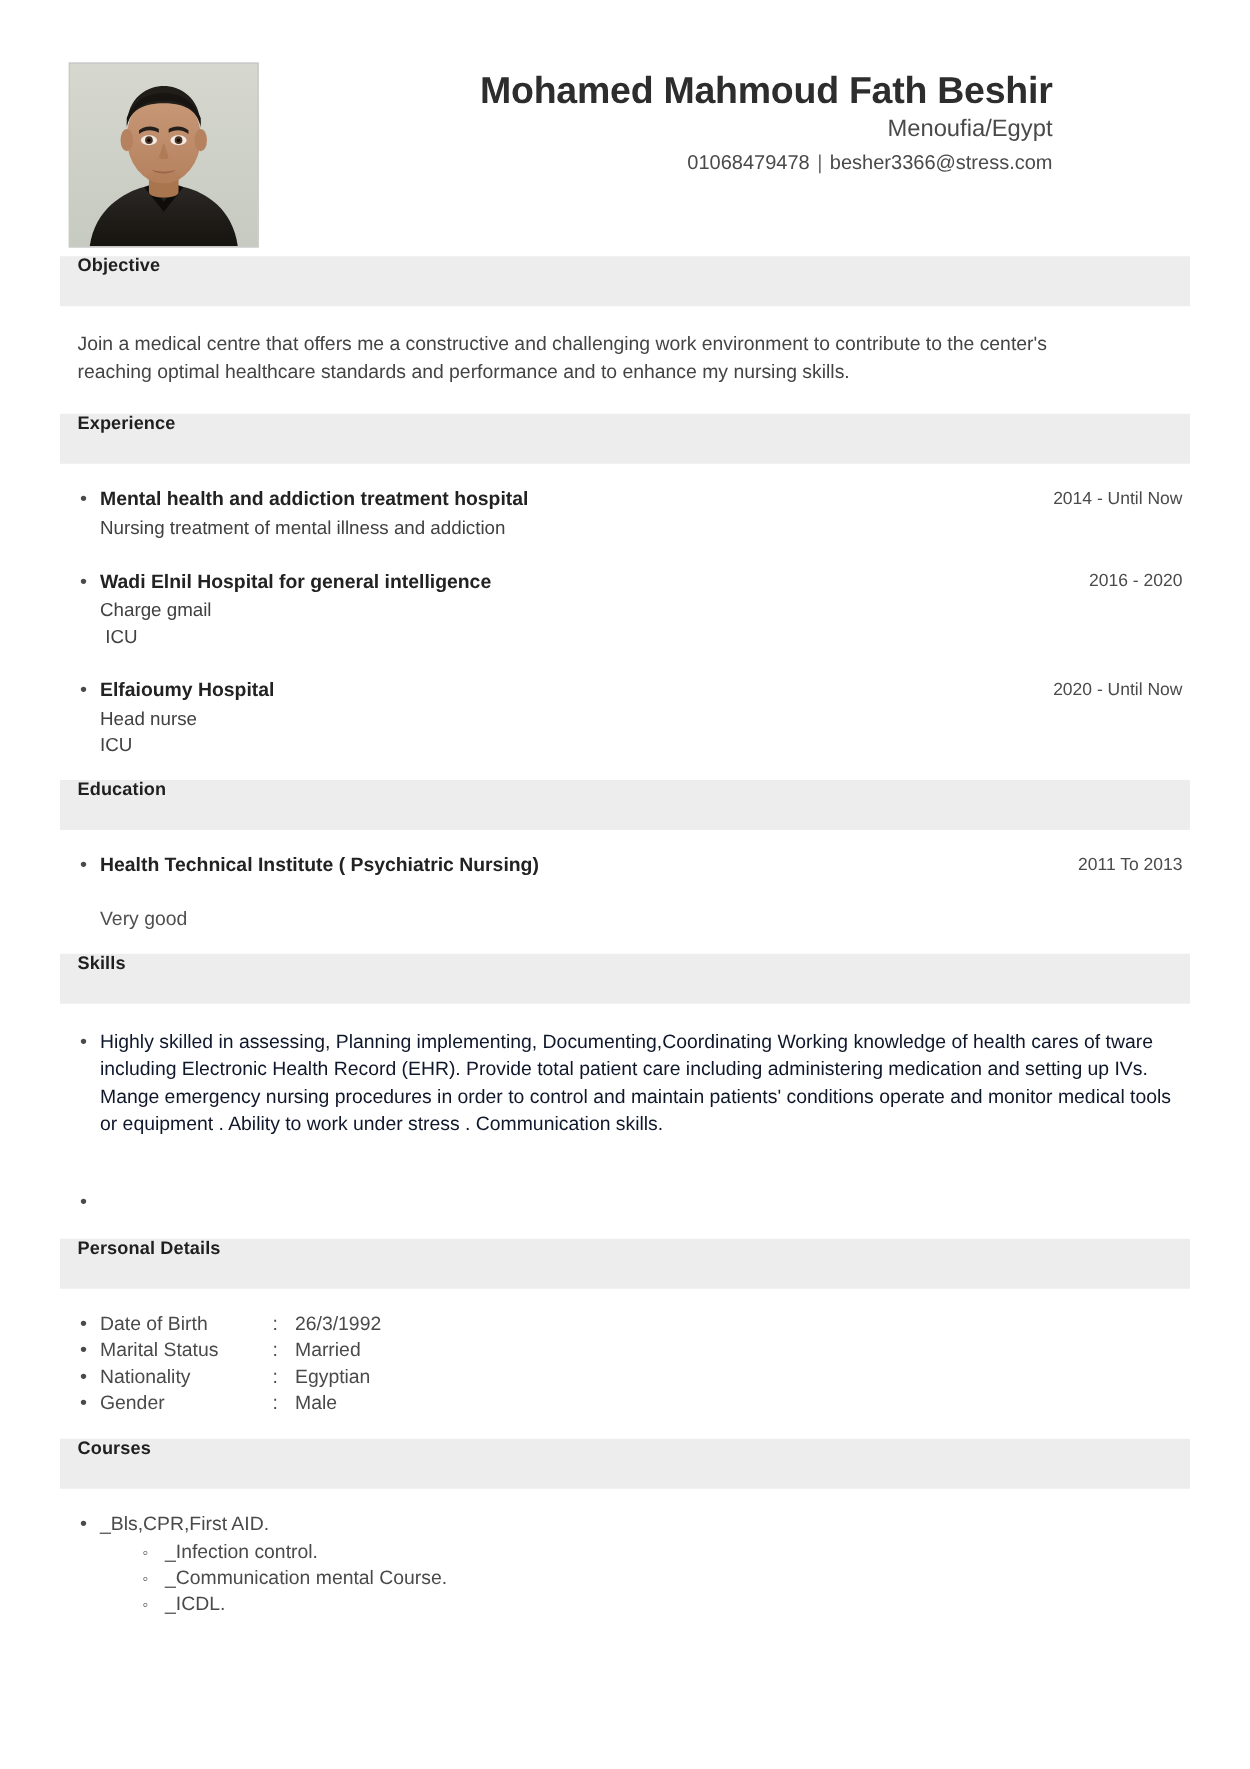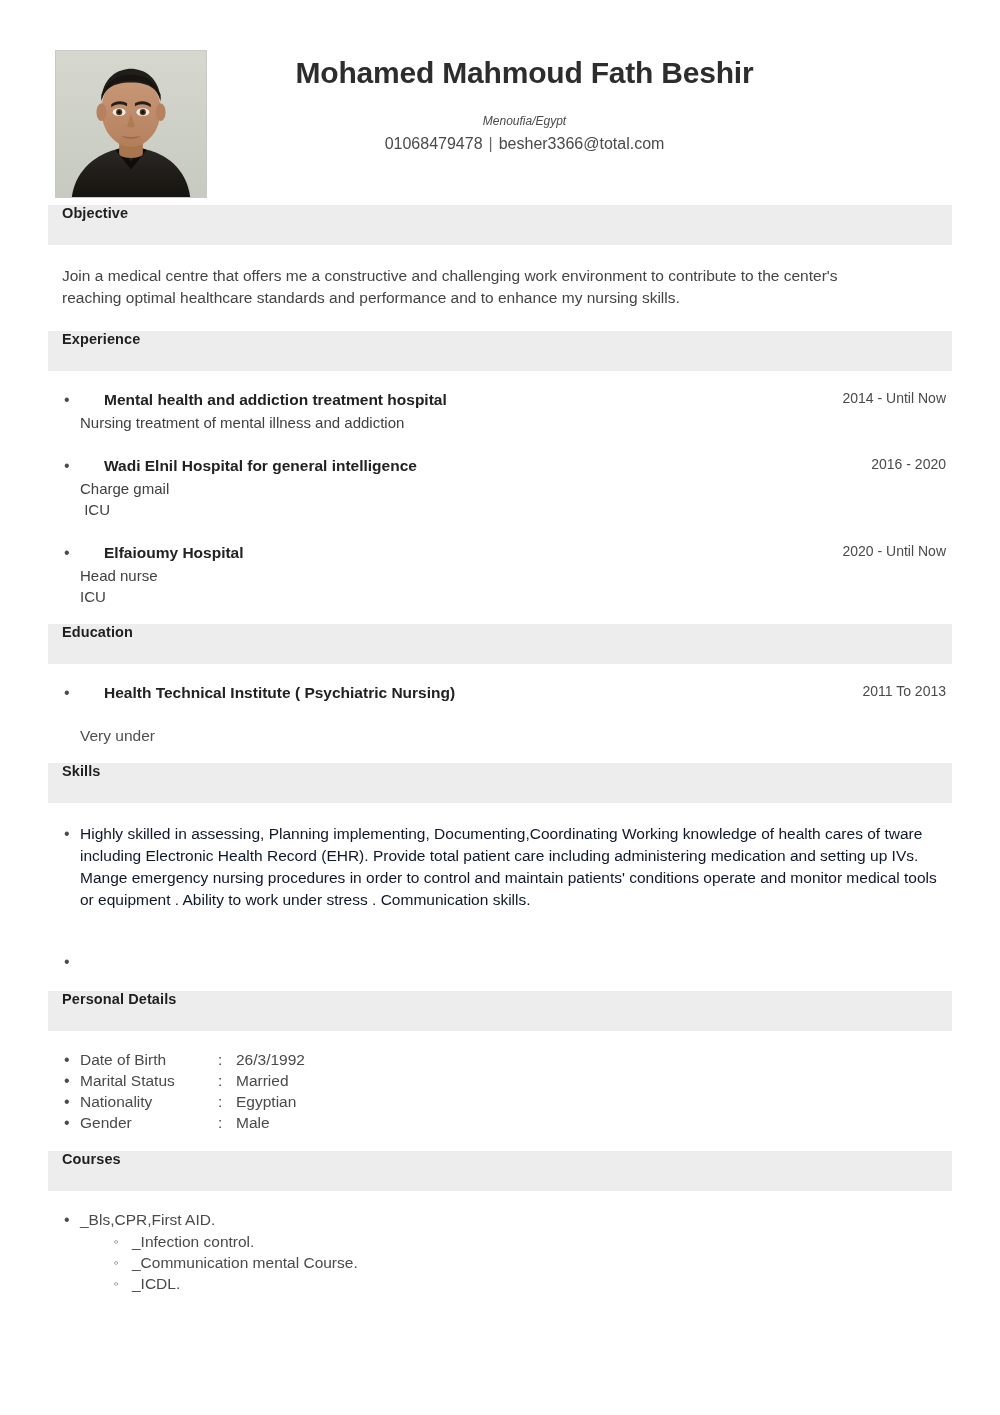--- a/index.html
+++ b/index.html
@@ -33,38 +33,37 @@
     flex: 0 0 152px;
     border: 1px solid #c9c9c9;
     overflow: hidden;
     position: relative;
     background: #cfd2c9;
   }
   .photo-svg { display: block; width: 100%; height: 100%; }
 
   .header-text {
     flex: 1;
-    text-align: center;
+    text-align: right;
     padding-top: 4px;
     padding-right: 110px;
   }
   .full-name {
     font-size: 30px;
     font-weight: bold;
     color: #2d2d2d;
     letter-spacing: -0.2px;
     line-height: 1.25;
     white-space: nowrap;
   }
   .location {
-    font-size: 12px;
-    color: #4a4a4a;
-    margin-top: 22px;
+    font-size: 19px;
+    color: #4a4a4a;
+    margin-top: 0;
     line-height: 1.3;
-    font-style: italic;
   }
   .contact-line {
     font-size: 16px;
     color: #4a4a4a;
     margin-top: 5px;
     line-height: 1.3;
   }
   .contact-sep { padding: 0 6px; color: #6a6a6a; }
 
   
@@ -111,21 +110,20 @@
     color: #4a4a4a;
     text-align: left;
     padding-left: 2px;
   }
   .entry-main { flex: 1; padding-right: 14px; }
   .entry-title {
     font-size: 15.5px;
     font-weight: bold;
     color: #222222;
     line-height: 1.4;
-    margin-left: 24px;
   }
   .entry-sub {
     font-size: 15px;
     color: #404040;
     line-height: 1.38;
     margin-top: 2px;
     white-space: pre;
   }
   .entry-date {
     flex: 0 0 auto;
@@ -244,21 +242,21 @@
         <path d="M66 86 C71 90 81 90 86 86 C81 88 71 88 66 86 Z" fill="#8a5a45"></path>
 
         <ellipse cx="76" cy="92" rx="14" ry="5" fill="#b07c57" opacity="0.35"></ellipse>
       </svg>
     </div>
 
     <div class="header-text">
       <div class="full-name">Mohamed Mahmoud Fath Beshir</div>
       <div class="location">Menoufia/Egypt</div>
       <div class="contact-line">
-        <span>01068479478</span><span class="contact-sep">|</span><span>besher3366@total.com</span>
+        <span>01068479478</span><span class="contact-sep">|</span><span>besher3366@stress.com</span>
       </div>
     </div>
   </div>
 
   <div class="body-wrap">
 
     <div class="section-bar">
       <span class="section-bar-title">Objective</span>
     </div>
     <div class="section-body">
@@ -302,21 +300,21 @@
     </div>
 
     <div class="section-bar">
       <span class="section-bar-title">Education</span>
     </div>
     <div class="section-body entry-list">
       <div class="entry">
         <span class="bullet">•</span>
         <div class="entry-main">
           <div class="entry-title">Health Technical Institute ( Psychiatric Nursing)</div>
-          <div class="entry-extra">Very under</div>
+          <div class="entry-extra">Very good</div>
         </div>
         <div class="entry-date">2011 To 2013</div>
       </div>
     </div>
 
     <div class="section-bar">
       <span class="section-bar-title">Skills</span>
     </div>
     <div class="section-body">
       <div class="bullet-para">

